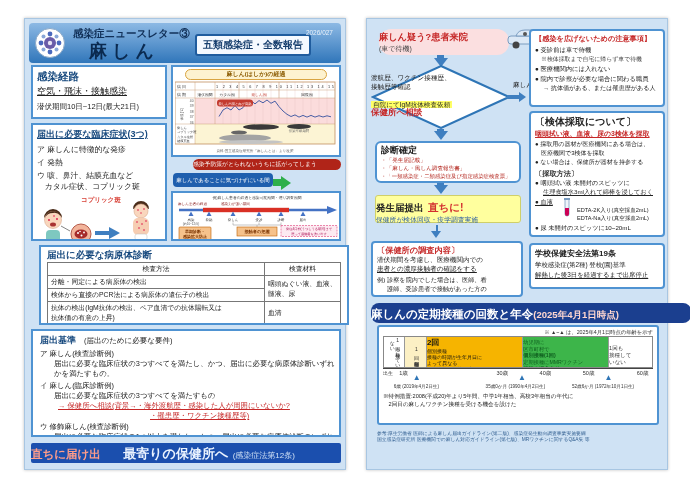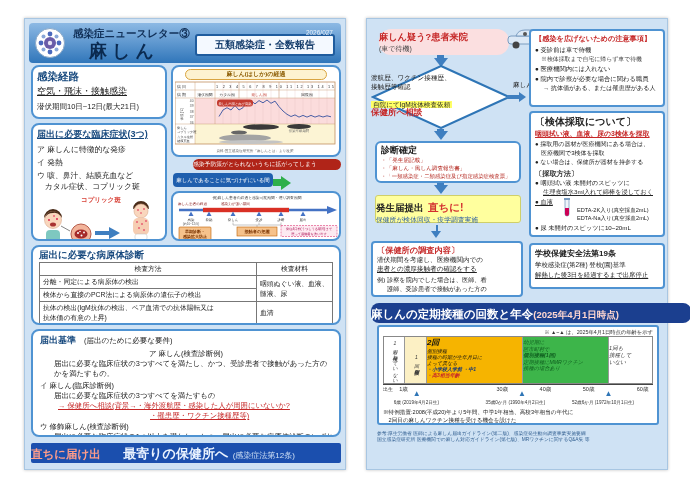--- a/index.html
+++ b/index.html
@@ -2,38 +2,38 @@
 <html><head>
 <meta charset="utf-8">
 <style>
 *{margin:0;padding:0;box-sizing:border-box;}
 body{background:#fff;font-family:"Liberation Sans",sans-serif;}
 .canvas{position:relative;width:690px;height:488px;background:#ffffff;overflow:hidden;}
 .page{position:absolute;top:18px;height:452px;background:#cfe2f4;border:1px solid #a8c6e2;box-shadow:0 0 3px rgba(0,0,0,.25);}
 .pl{left:24px;width:322px;}
 .pr{left:366px;width:302px;}
 .abs{position:absolute;}
-.box{position:absolute;background:#fff;border:2px solid #4f93d2;border-radius:8px;overflow:hidden;}
+.box{position:absolute;background:#fff;border:2px solid #4f93d2;border-radius:0;overflow:hidden;}
 .bt{color:#17497e;font-weight:bold;}
 .red{color:#c62828;}
 .u{text-decoration:underline;}
 .ctr{text-align:left;}
 .nw{white-space:nowrap;}
 svg text{font-family:"Liberation Sans",sans-serif;}
 .hdr{position:absolute;left:4px;top:4px;right:4px;height:40px;border-radius:4px;background:linear-gradient(180deg,#8db9e4,#3076ba);}
-.badge{position:absolute;left:166px;top:11px;padding:2px 18px;background:#f4f9ff;border:2px solid #1f5c9e;border-radius:3px;font-size:10px;font-weight:bold;color:#173f6e;white-space:nowrap;}
+.badge{position:absolute;left:166px;top:11px;padding:2px 6px;background:#f4f9ff;border:2px solid #1f5c9e;border-radius:3px;font-size:10px;font-weight:bold;color:#173f6e;white-space:nowrap;}
 .dtable{border-collapse:collapse;width:100%;font-size:6.8px;color:#222;}
 .dtable td,.dtable th{border:1px solid #777;padding:1px 3px;}
 .dtable th{font-weight:normal;text-align:center;background:#fff;}
 .vstem{position:absolute;width:7px;background:#3f7fc0;}
 .varr{position:absolute;width:0;height:0;border:7px solid transparent;border-top:9px solid #3f7fc0;}
 .gstem{display:inline-block;width:8px;height:7px;background:#2eaf4b;vertical-align:middle;}
 .garr{display:inline-block;width:0;height:0;border:7px solid transparent;border-left:10px solid #2eaf4b;vertical-align:middle;}
 .flowbox{background:#1f5fae;color:#fff;border-radius:4px;text-align:center;}
-.vband{display:flex;height:48px;border:1px solid #888;background:#4c1d95;font-style:italic;}
+.vband{display:flex;height:32px;border:1px solid #888;background:#4c1d95;}
 .vband>div{border-right:1px solid #999;overflow:hidden;}
 .vert{writing-mode:vertical-rl;text-orientation:upright;font-size:5px;line-height:1.1;margin:auto;color:#333;}
 </style>
 </head>
 <body>
 
 <div class="canvas">
 
   <div class="page pl">
 
@@ -175,21 +175,21 @@
         <text x="20" y="44" font-size="4" font-weight="bold" fill="#7a3300" text-anchor="middle">感染拡大防止</text>
         <rect x="62" y="33" width="40" height="9" fill="#f6c28b" stroke="#c06000" stroke-width="0.6"></rect>
         <text x="82" y="39.3" font-size="4.2" font-weight="bold" fill="#7a3300" text-anchor="middle">接触者の把握</text>
         <rect x="106" y="31.5" width="56" height="11" fill="#fdeaf1" stroke="#d81b60" stroke-width="0.5" stroke-dasharray="2 1"></rect>
         <text x="134" y="36" font-size="3.2" fill="#ad1457" text-anchor="middle">発症4日前(うつしうる期間)まで</text>
         <text x="134" y="40.5" font-size="3.2" fill="#ad1457" text-anchor="middle">遡って接触者を洗い出す</text>
         <text x="82" y="47.5" font-size="3.2" fill="#666" text-anchor="middle">発症から届出まで、感染拡大防止と接触者調査を速やかに実施</text>
       </svg>
     </div>
 
-    <div class="box" style="left:6px;top:226px;width:310px;height:80px;padding:2px 6px;">
+    <div class="box" style="left:14px;top:226px;width:310px;height:80px;padding:2px 6px;">
       <div class="bt ctr" style="font-size:9.5px;">届出に必要な病原体診断</div>
       <table class="dtable">
         <tbody>
             <tr>
           <th>検査方法</th>
           <th style="width:76px;">検査材料</th>
         </tr>
         <tr>
           <td>分離・同定による病原体の検出</td>
           <td rowspan="2" class="ctr">咽頭ぬぐい液、血液、髄液、尿</td>
@@ -204,22 +204,22 @@
           </td>
           <td class="ctr">血清</td>
         </tr>
       </tbody>
         </table>
 
     </div>
 
     <div class="box" style="left:6px;top:310px;width:310px;height:108px;padding:3px 7px;">
       <div class="nw" style="font-size:8px;"><span class="bt" style="font-size:9px;">届出基準</span>　<span style="color:#222;font-size:7.5px;">(届出のために必要な要件)</span></div>
-      <div class="nw" style="font-size:7.4px;color:#222;margin-top:2px;text-align:center;">ア 麻しん(検査診断例)</div>
-      <div class="nw" style="font-size:7.4px;color:#222;margin-left:14px;">届出に必要な臨床症状の3つすべてを満たし、かつ、受診患者で接触があった方の</div>
+      <div class="nw" style="font-size:7.4px;color:#222;margin-top:2px;">ア 麻しん(検査診断例)</div>
+      <div class="nw" style="font-size:7.4px;color:#222;margin-left:14px;">届出に必要な臨床症状の3つすべてを満たし、かつ、届出に必要な病原体診断いずれ</div>
       <div class="nw" style="font-size:7.4px;color:#222;margin-left:14px;">かを満たすもの。</div>
       <div class="nw" style="font-size:7.4px;color:#222;margin-top:2px;">イ 麻しん(臨床診断例)</div>
       <div class="nw" style="font-size:7.4px;color:#222;margin-left:14px;">届出に必要な臨床症状の3つすべてを満たすもの</div>
       <div class="nw red u" style="font-size:7.4px;margin-left:18px;">→ 保健所へ相談(背景→・海外渡航歴・感染した人が周囲にいないか?</div>
       <div class="nw red u" style="font-size:7.4px;margin-left:110px;">・罹患歴・ワクチン接種歴等)</div>
       <div class="nw" style="font-size:7.4px;color:#222;margin-top:1px;">ウ 修飾麻しん(検査診断例)</div>
       <div class="nw" style="font-size:7.4px;color:#222;margin-left:14px;">届出に必要な臨床症状の1つ以上を満たし、かつ、届出に必要な病原体診断のいずれ</div>
 
     </div>
 

